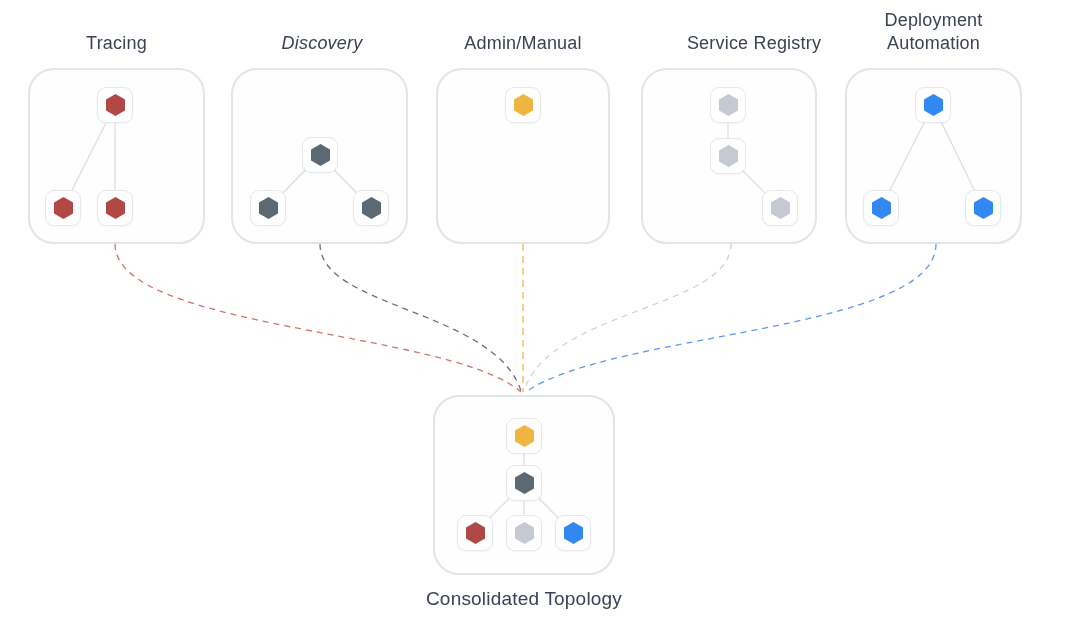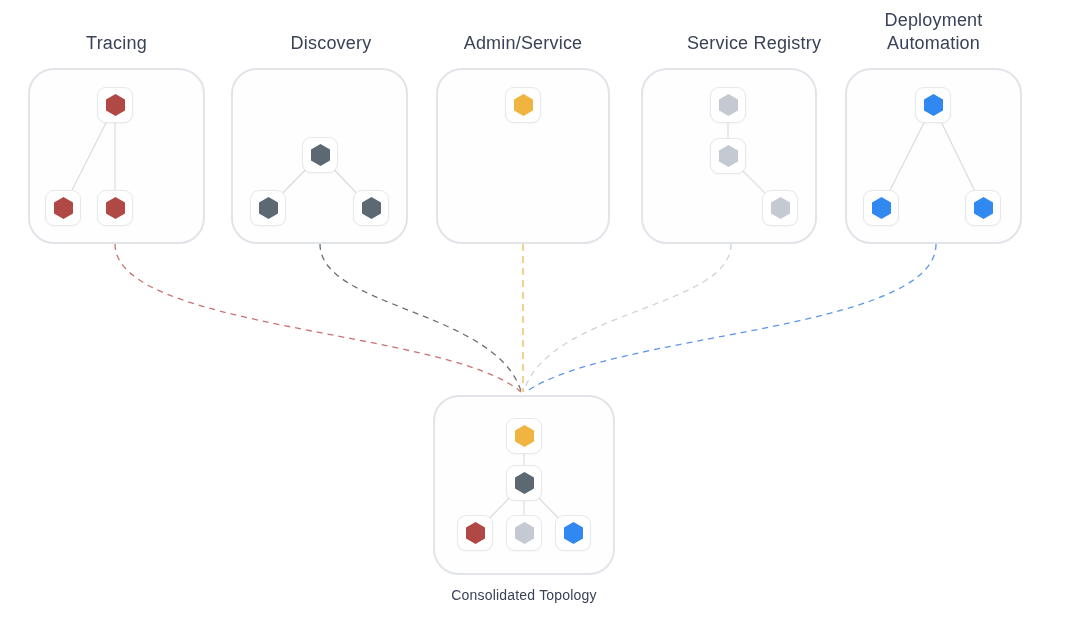--- a/index.html
+++ b/index.html
@@ -36,21 +36,21 @@
   .panel-title{
     position:absolute;
     text-align:center;
     color:#3a4257;
     font-size:18px;
     font-weight:500;
     letter-spacing:.2px;
     line-height:1.32;
     z-index:3;
   }
-  .panel-title.below{font-size:14px;}
+  .panel-title.below{font-size:19px;}
   .panel-title span{display:block;}
 </style>
 </head>
 <body>
 
 <div id="diagram" style="width: 1080px; height: 627px; background: rgb(255, 255, 255);">
     <div class="panel" style="left: 28px; top: 68px; width: 177px; height: 176px;"></div>
     <div class="panel" style="left: 231px; top: 68px; width: 177px; height: 176px;"></div>
     <div class="panel" style="left: 436px; top: 68px; width: 174px; height: 176px;"></div>
     <div class="panel" style="left: 641px; top: 68px; width: 176px; height: 176px;"></div>
@@ -84,37 +84,37 @@
     <div class="node" style="left: 45px; top: 190px;">
       <svg width="19" height="22" viewBox="0 0 20 23">
         <polygon points="10,0 20,5.75 20,17.25 10,23 0,17.25 0,5.75" fill="#b04846"></polygon>
       </svg>
     </div>
     <div class="node" style="left: 97px; top: 190px;">
       <svg width="19" height="22" viewBox="0 0 20 23">
         <polygon points="10,0 20,5.75 20,17.25 10,23 0,17.25 0,5.75" fill="#b04846"></polygon>
       </svg>
     </div>
-    <div class="panel-title" style="left: 181px; width: 300px; bottom: 571px;">Discovery</div>
+    <div class="panel-title" style="left: 172px; width: 300px; bottom: 571px; font-style: italic;">Discovery</div>
     <div class="node" style="left: 302px; top: 137px;">
       <svg width="19" height="22" viewBox="0 0 20 23">
         <polygon points="10,0 20,5.75 20,17.25 10,23 0,17.25 0,5.75" fill="#5c6973"></polygon>
       </svg>
     </div>
     <div class="node" style="left: 250px; top: 190px;">
       <svg width="19" height="22" viewBox="0 0 20 23">
         <polygon points="10,0 20,5.75 20,17.25 10,23 0,17.25 0,5.75" fill="#5c6973"></polygon>
       </svg>
     </div>
     <div class="node" style="left: 353px; top: 190px;">
       <svg width="19" height="22" viewBox="0 0 20 23">
         <polygon points="10,0 20,5.75 20,17.25 10,23 0,17.25 0,5.75" fill="#5c6973"></polygon>
       </svg>
     </div>
-    <div class="panel-title" style="left: 373px; width: 300px; bottom: 571px;">Admin/Service</div>
+    <div class="panel-title" style="left: 373px; width: 300px; bottom: 571px;">Admin/Manual</div>
     <div class="node" style="left: 505px; top: 87px;">
       <svg width="19" height="22" viewBox="0 0 20 23">
         <polygon points="10,0 20,5.75 20,17.25 10,23 0,17.25 0,5.75" fill="#f0b441"></polygon>
       </svg>
     </div>
     <div class="panel-title" style="left: 579px; width: 300px; bottom: 571px; margin-left: 25px;">Service Registry</div>
     <div class="node" style="left: 710px; top: 87px;">
       <svg width="19" height="22" viewBox="0 0 20 23">
         <polygon points="10,0 20,5.75 20,17.25 10,23 0,17.25 0,5.75" fill="#c5cad2"></polygon>
       </svg>

